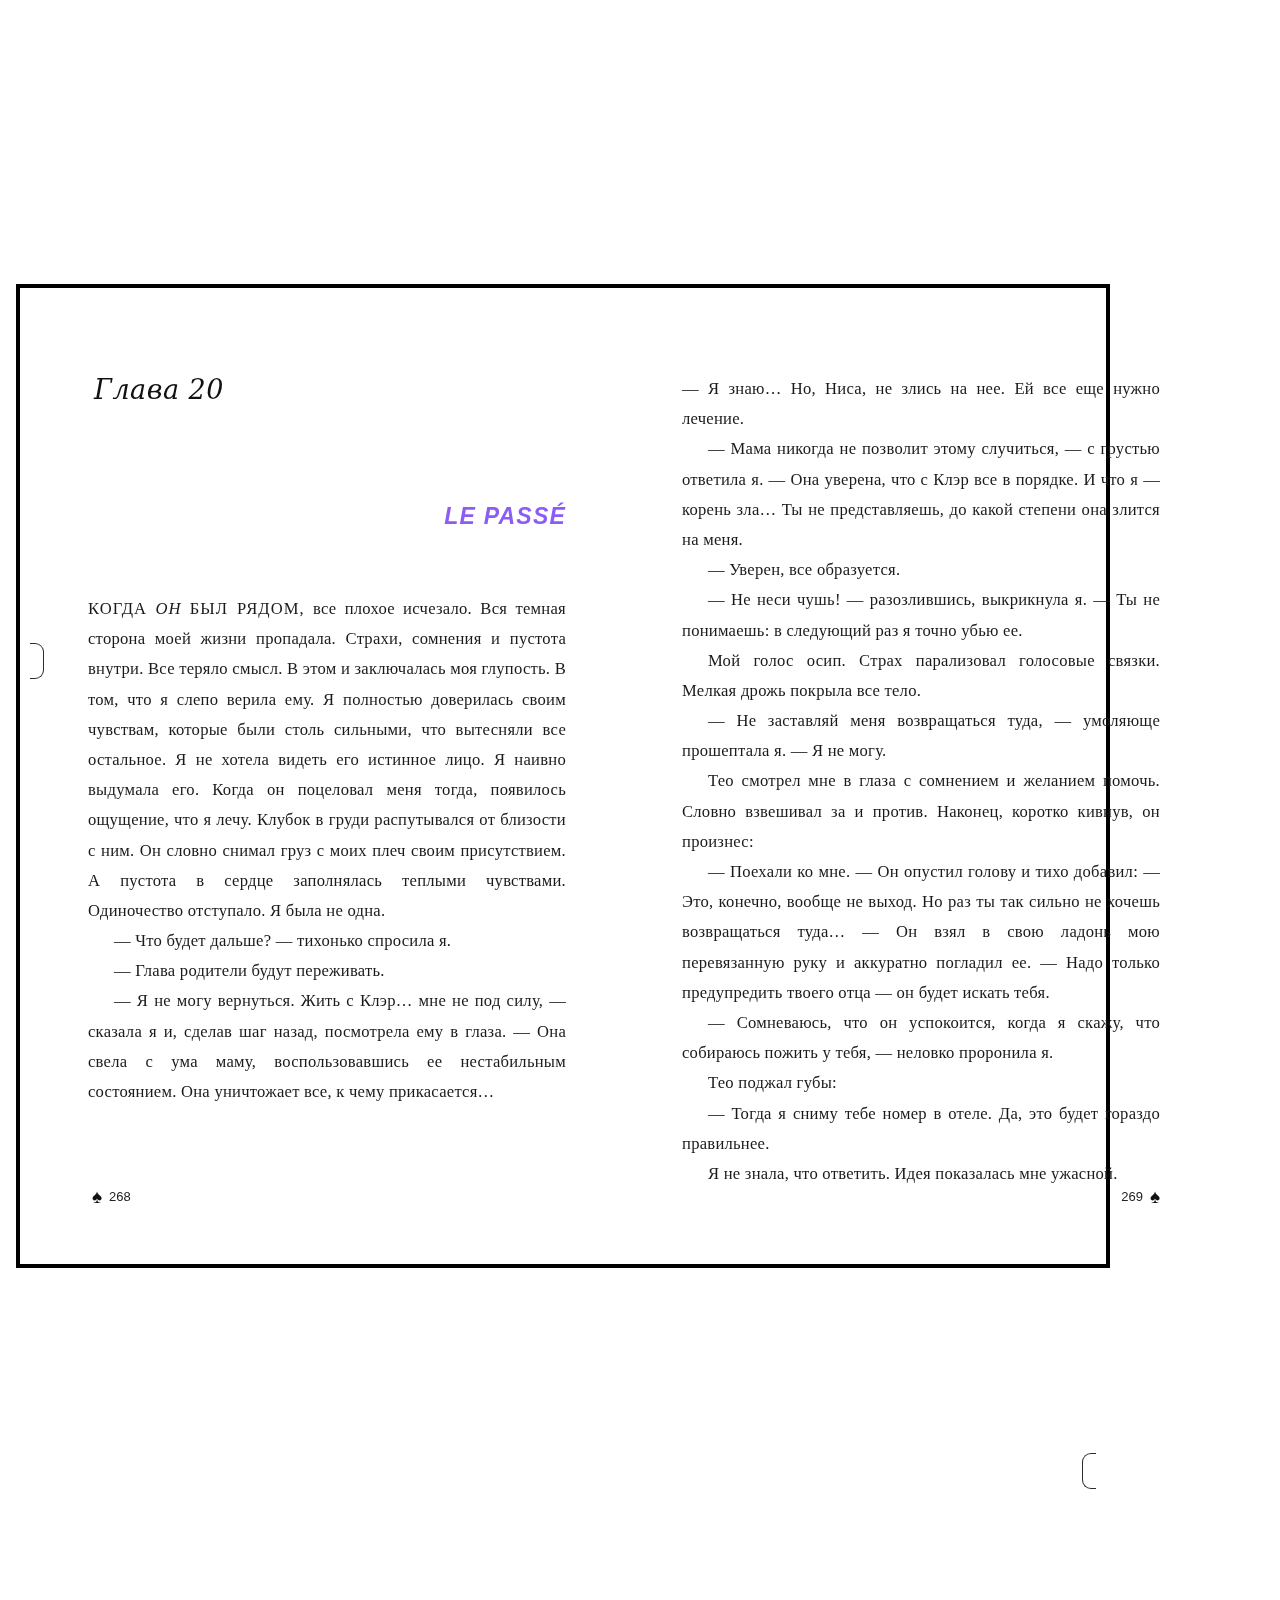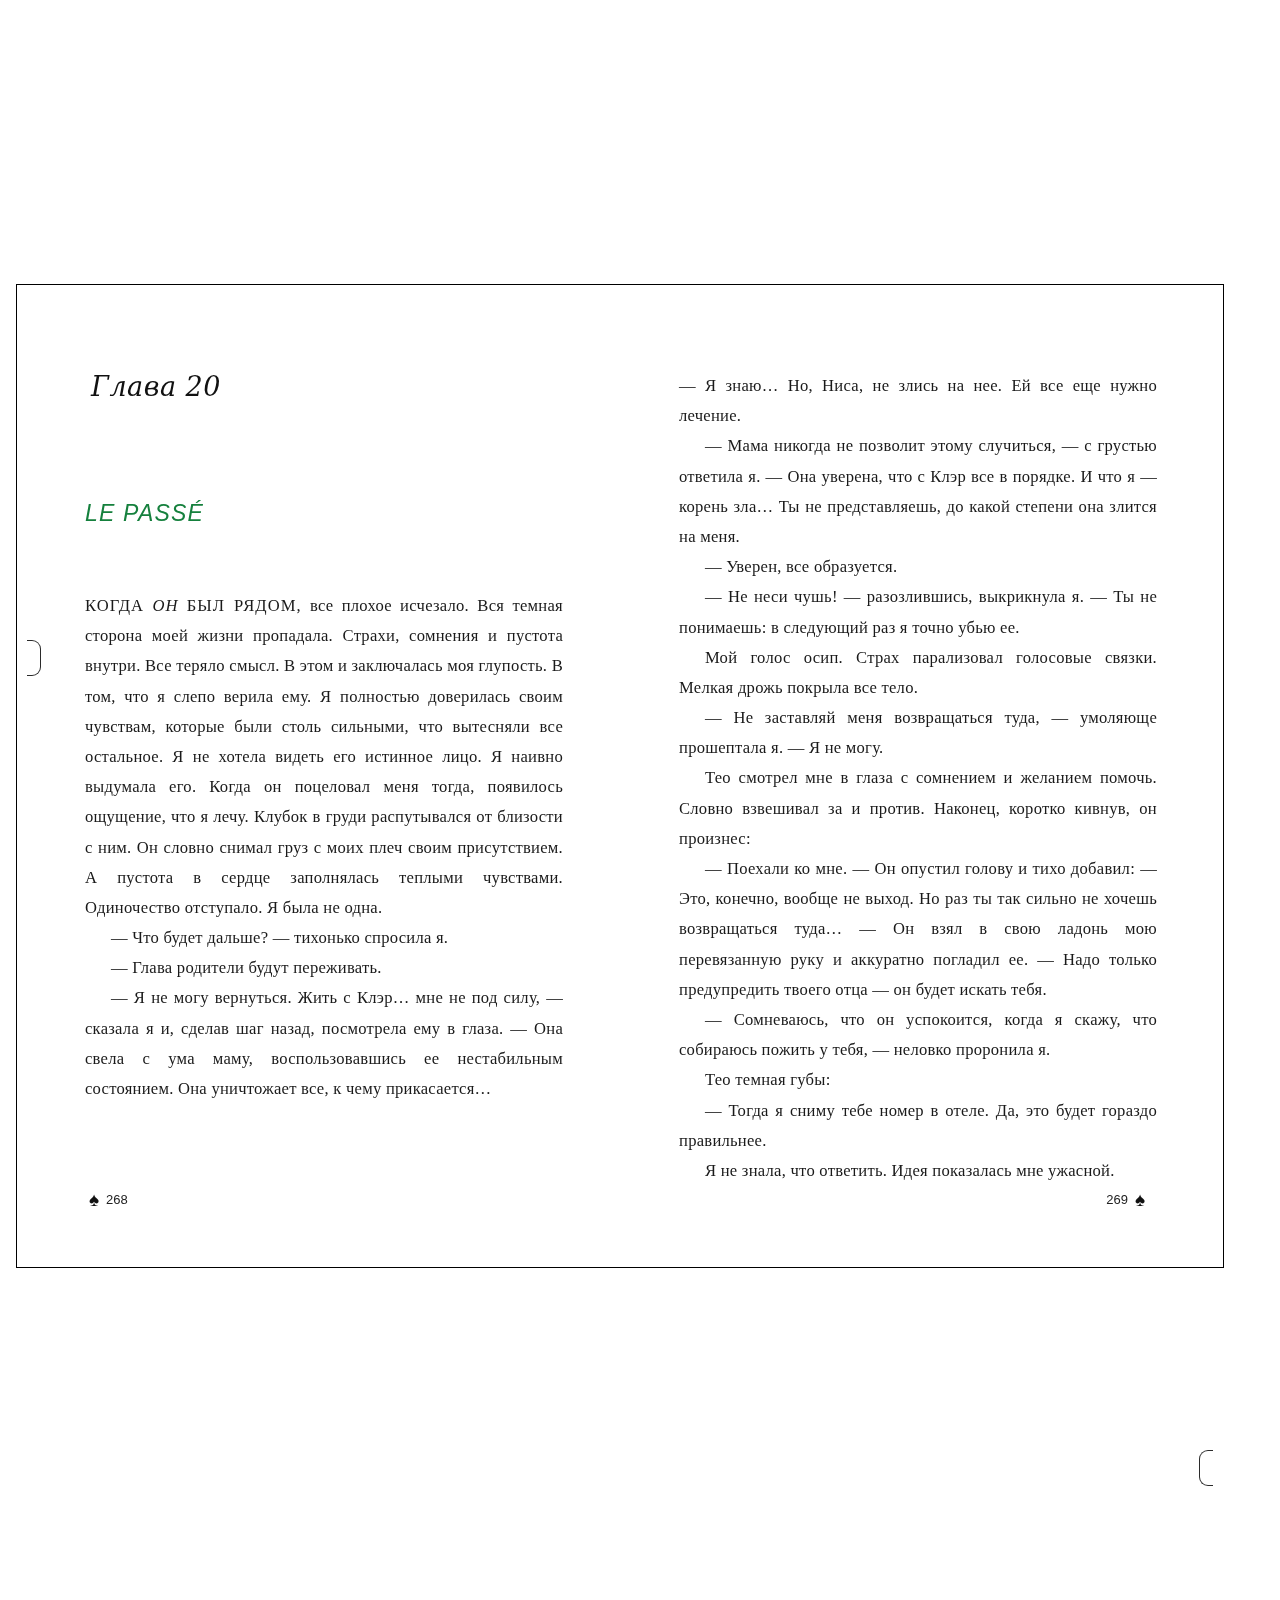--- a/index.html
+++ b/index.html
@@ -13,23 +13,23 @@
     position: relative;
     font-family: "Liberation Serif", serif;
     color: #1a1a1a;
   }
 
   
   .spread {
     position: absolute;
     left: 16px;
     top: 284px;
-    width: 1208px;
+    width: 1094px;
     height: 984px;
-    border: 1px solid #000000;
+    border: 4px solid #000000;
     box-sizing: border-box;
     background: #ffffff;
   }
 
   
   .notch {
     position: absolute;
     width: 14px;
     height: 36px;
     background: #ffffff;
@@ -74,24 +74,24 @@
     margin: 0 0 0 6px;
     font-weight: 400;
     color: #111;
   }
 
   .chapter-subtitle {
     font-family: "Liberation Sans", sans-serif;
     font-style: italic;
     font-size: 23px;
     letter-spacing: 1.2px;
-    text-align: left;
+    text-align: right;
     margin: 98px 0 0 0;
-    font-weight: 400;
-    color: #15803d;
+    font-weight: 700;
+    color: #8b5cf6;
   }
 
   .body-text {
     margin-top: 64px;
     font-size: 16.6px;
     line-height: 1.82;
     text-align: justify;
     letter-spacing: 0.25px;
   }
   .page.right .body-text {
@@ -120,21 +120,21 @@
     position: absolute;
     bottom: 58px;
     font-family: "Liberation Sans", sans-serif;
     font-size: 13px;
     color: #222;
     display: flex;
     align-items: center;
     gap: 7px;
   }
   .folio.left-folio { left: 72px; }
-  .folio.right-folio { right: 80px; }
+  .folio.right-folio { right: 68px; }
   .spade {
     font-size: 19px;
     line-height: 1;
     color: #111;
   }
 </style>
 </head>
 <body>
 
 <div class="spread">
@@ -166,21 +166,21 @@
     <div class="body-text">
       <p class="first">— Я знаю… Но, Ниса, не злись на нее. Ей все еще нужно лечение.</p>
       <p>— Мама никогда не позволит этому случиться, — с грустью ответила я. — Она уверена, что с Клэр все в порядке. И что я — корень зла… Ты не представляешь, до какой степени она злится на меня.</p>
       <p>— Уверен, все образуется.</p>
       <p>— Не неси чушь! — разозлившись, выкрикнула я. — Ты не понимаешь: в следующий раз я точно убью ее.</p>
       <p>Мой голос осип. Страх парализовал голосовые связки. Мелкая дрожь покрыла все тело.</p>
       <p>— Не заставляй меня возвращаться туда, — умоляюще прошептала я. — Я не могу.</p>
       <p>Тео смотрел мне в глаза с сомнением и желанием помочь. Словно взвешивал за и против. Наконец, коротко кивнув, он произнес:</p>
       <p>— Поехали ко мне. — Он опустил голову и тихо добавил: — Это, конечно, вообще не выход. Но раз ты так сильно не хочешь возвращаться туда… — Он взял в свою ладонь мою перевязанную руку и аккуратно погладил ее. — Надо только предупредить твоего отца — он будет искать тебя.</p>
       <p>— Сомневаюсь, что он успокоится, когда я скажу, что собираюсь пожить у тебя, — неловко проронила я.</p>
-      <p>Тео темная губы:</p>
+      <p>Тео поджал губы:</p>
       <p>— Тогда я сниму тебе номер в отеле. Да, это будет гораздо правильнее.</p>
       <p>Я не знала, что ответить. Идея показалась мне ужасной.</p>
     </div>
 
     <div class="folio right-folio">
       <span>269</span>
       <span class="spade">♠</span>
     </div>
   </div>
 

